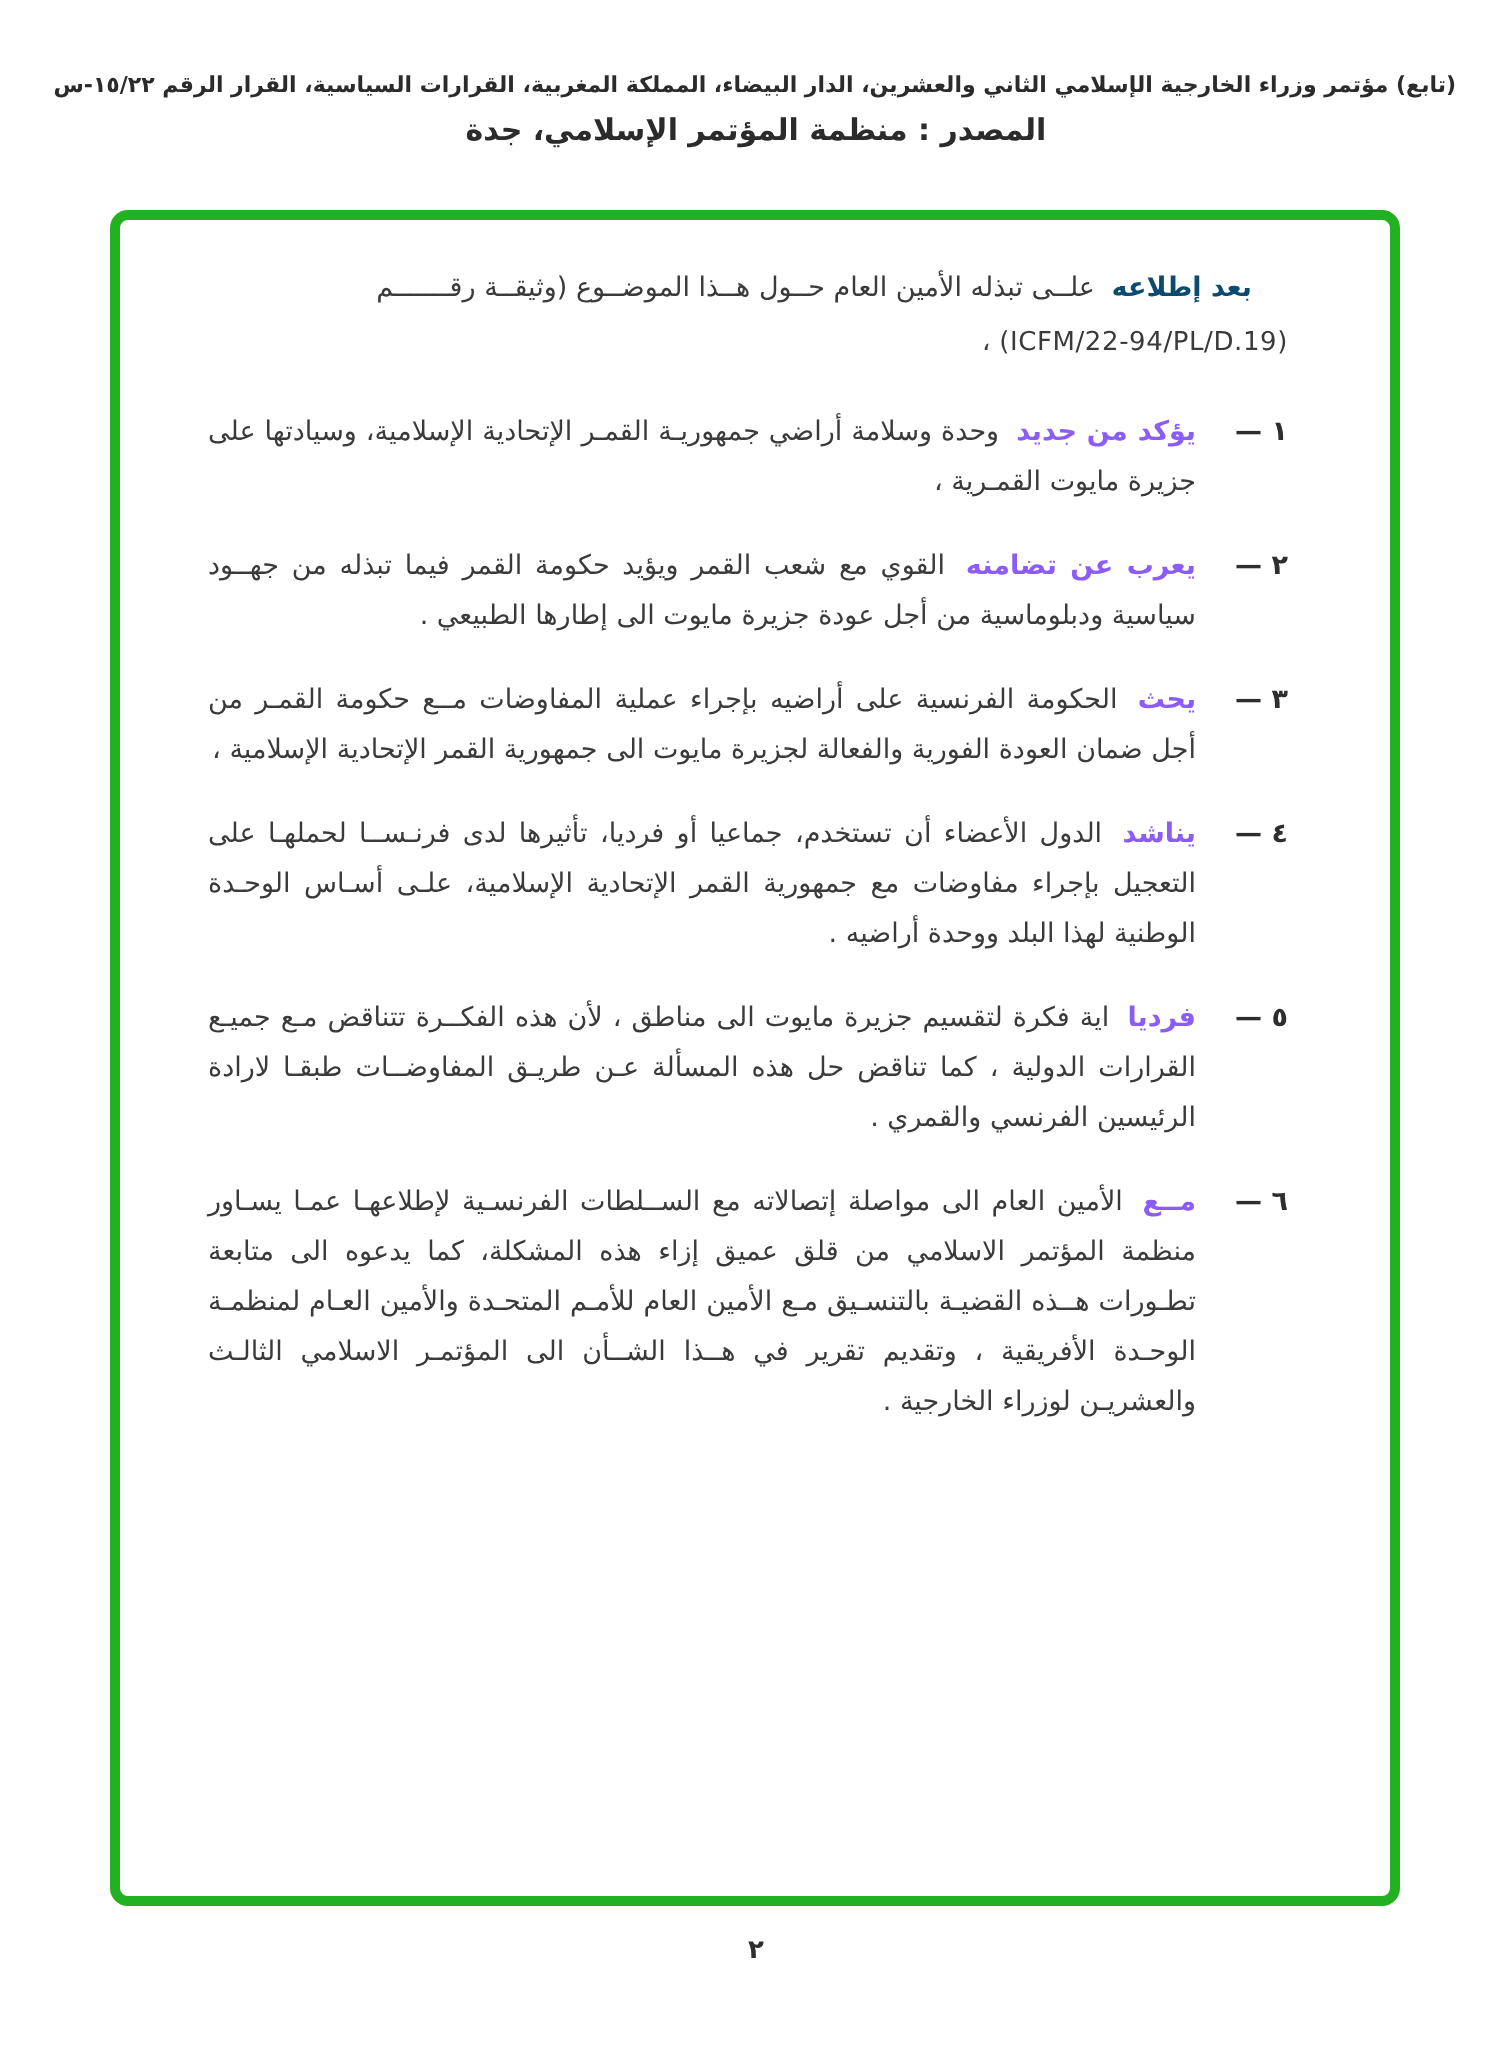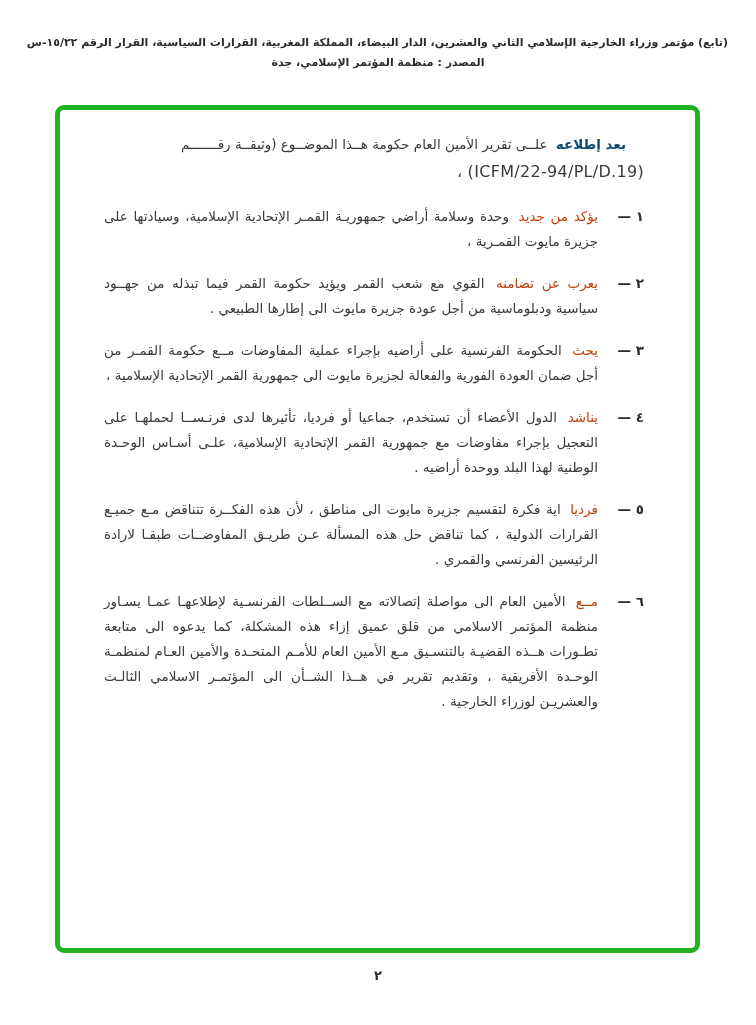--- a/index.html
+++ b/index.html
@@ -28,21 +28,21 @@
   }
   .doc-header .line1 {
     font-size: 11px;
     font-weight: bold;
     color: #2b2b2b;
     letter-spacing: 0.2px;
     white-space: nowrap;
   }
   .doc-header .line2 {
     margin-top: 7px;
-    font-size: 11px;
+    font-size: 15px;
     font-weight: bold;
     color: #2b2b2b;
   }
   
   .green-box {
     position: absolute;
     left: 55px;
     top: 105px;
     width: 635px;
     height: 838px;
@@ -68,21 +68,21 @@
   }
   .intro .lead {
     font-weight: bold;
     margin-inline-end: 4px;
     color: #0c4a6e;
   }
   .reference {
     margin: 0 0 20px 0;
     direction: rtl;
     text-align: right;
-    font-size: 16px;
+    font-size: 13px;
     letter-spacing: 0.3px;
     color: #3a3a3a;
   }
   .items {
     margin: 0;
     padding: 0;
     list-style: none;
   }
   .item-row {
     display: flex;
@@ -94,22 +94,22 @@
     font-weight: bold;
     color: #2e2e2e;
     white-space: nowrap;
   }
   .item-body {
     flex: 1 1 auto;
     text-align: justify;
     margin: 0;
   }
   .item-body .lead {
-    font-weight: normal;
-    color: #c2410c;
+    font-weight: bold;
+    color: #8b5cf6;
     margin-inline-end: 4px;
   }
   
   .page-number {
     position: absolute;
     bottom: 42px;
     left: 0;
     right: 0;
     text-align: center;
     font-size: 13px;
@@ -126,21 +126,21 @@
     <div class="line1">(تابع) مؤتمر وزراء الخارجية الإسلامي الثاني والعشرين، الدار البيضاء، المملكة المغربية، القرارات السياسية، القرار الرقم ١٥/٢٢-س</div>
     <div class="line2">المصدر : منظمة المؤتمر الإسلامي، جدة</div>
   </div>
 
   <div class="green-box"></div>
 
   <div class="content">
 
     <p class="intro">
       <span class="lead">بعد إطلاعه</span>
-      <span>علــى تقرير الأمين العام حكومة هــذا الموضــوع (وثيقــة رقـــــــم</span>
+      <span>علــى تبذله الأمين العام حــول هــذا الموضــوع (وثيقــة رقـــــــم</span>
     </p>
 
     <p class="reference">(ICFM/22-94/PL/D.19) ،</p>
 
     <ul class="items">
         <li class="item-row">
     <span class="item-marker">١ —</span>
     <p class="item-body">
       <span class="lead">يؤكد من جديد</span>
       <span>وحدة وسلامة أراضي جمهوريـة القمـر الإتحادية الإسلامية، وسيادتها على جزيرة مايوت القمـرية ،</span>

